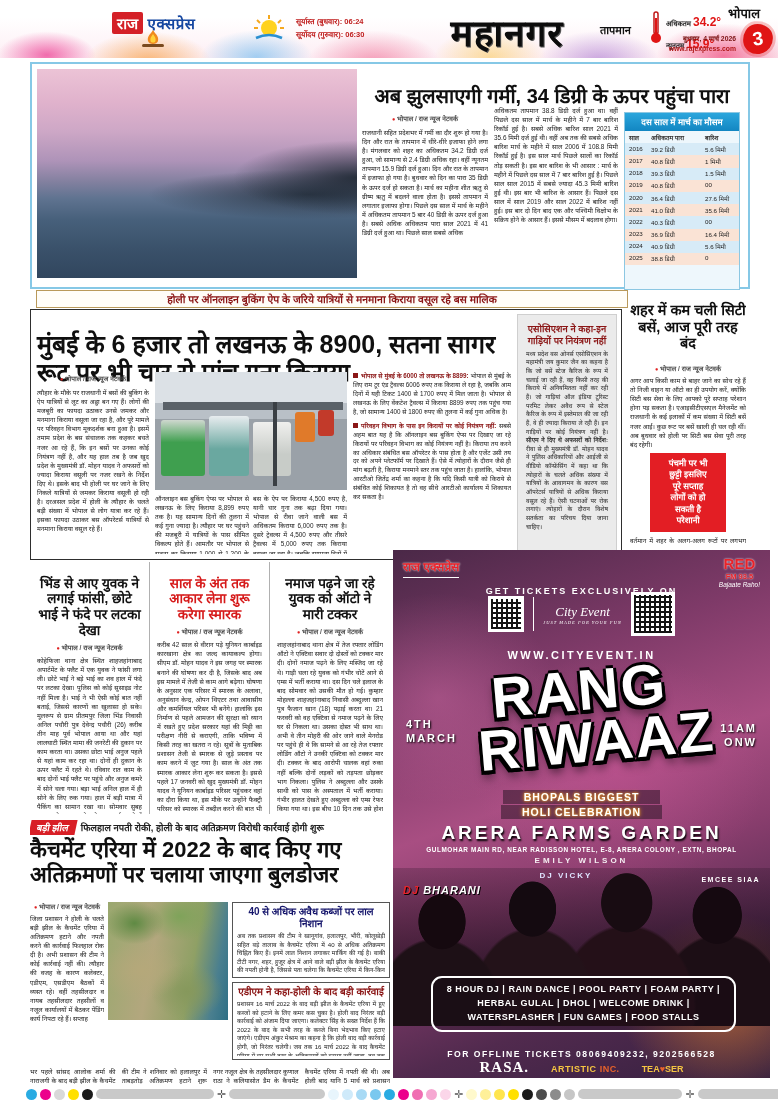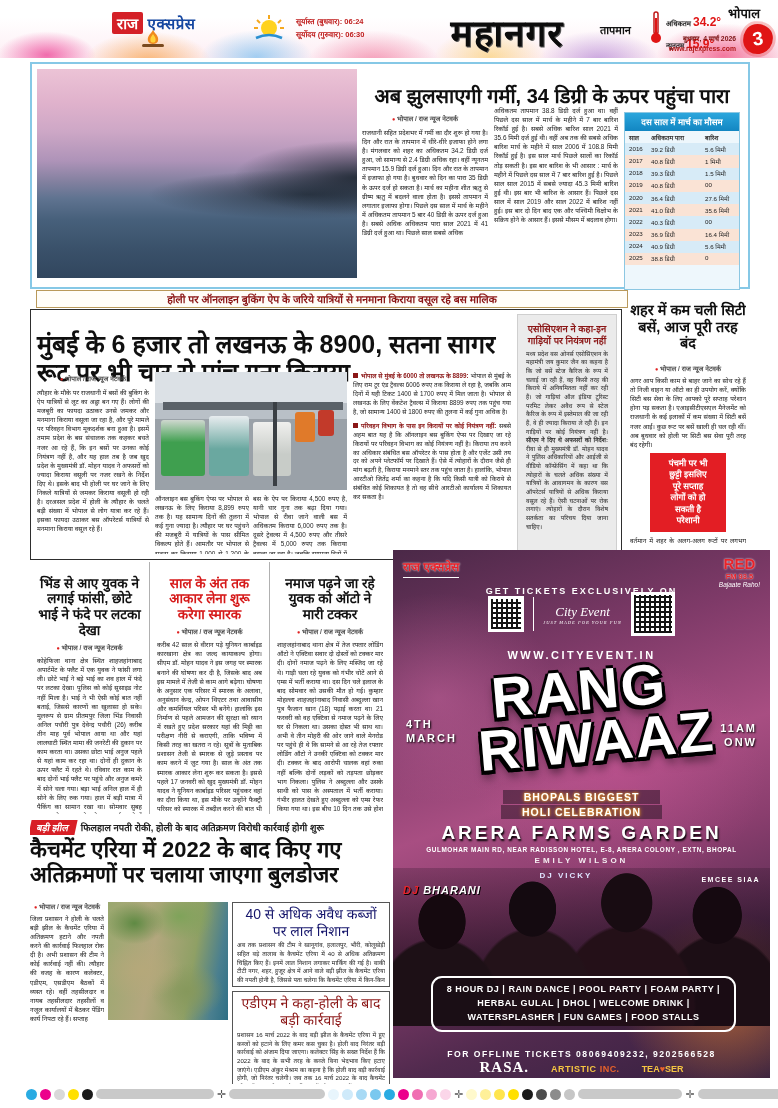--- a/index.html
+++ b/index.html
@@ -145,21 +145,21 @@
   .catch-headline{font-size:22px;line-height:1.14;margin-top:2px;}
   .catch-main{display:grid;grid-template-columns:74px 120px 158px;gap:4px;margin-top:4px;}
   .catch-photo{width:120px;height:118px;
     background:
       radial-gradient(42px 30px at 22% 18%, #5f8a43, transparent 70%),
       radial-gradient(50px 36px at 60% 12%, #7fa35a, transparent 70%),
       radial-gradient(60px 42px at 28% 58%, #b5a87a, transparent 70%),
       radial-gradient(52px 40px at 66% 76%, #86985c, transparent 70%),
       linear-gradient(100deg,#9aa86f 0%,#b3a77e 38%,#8fa065 68%,#4a7f8f 87%,#2e6f85 100%);}
   .sub-box{border:1px solid #555;padding:3px 4px;margin-bottom:4px;background:#fff;}
-  .sub-title{font-weight:400;font-size:14px;text-align:center;line-height:1.2;color:#15156b;margin-bottom:2px;}
+  .sub-title{font-weight:700;font-size:10px;text-align:center;line-height:1.2;color:#15156b;margin-bottom:2px;}
   .sub-title.maroon{color:#8b1616;}
   .catch-cols{display:grid;grid-template-columns:1fr 1fr 1fr 1fr;gap:6px;margin-top:3px;}
 
   
   .printbar{left:26px;top:1086px;width:726px;height:16px;display:flex;align-items:center;gap:3px;}
   .pdot{width:11px;height:11px;border-radius:50%;display:inline-block;flex:none;}
   .pbar{height:10px;border-radius:5px;background:#c9c9c9;display:inline-block;flex:none;}
   .pcross{color:#555;font-size:11px;line-height:11px;flex:none;}
 
   .sunicon svg,.thermo svg{display:block;}

